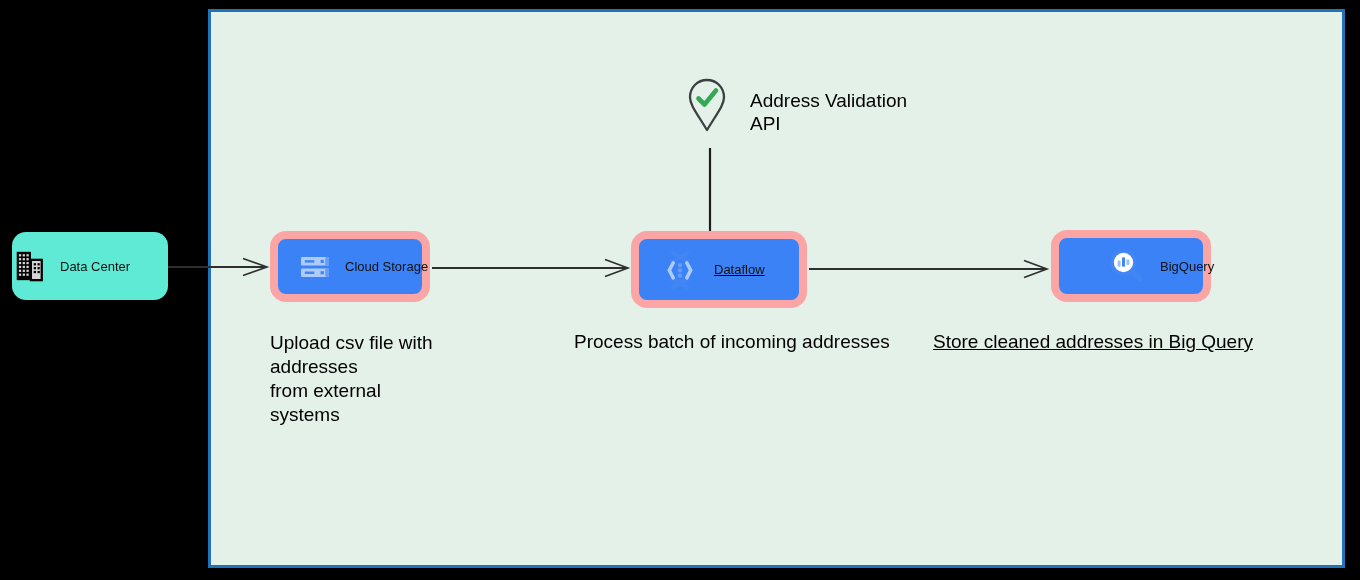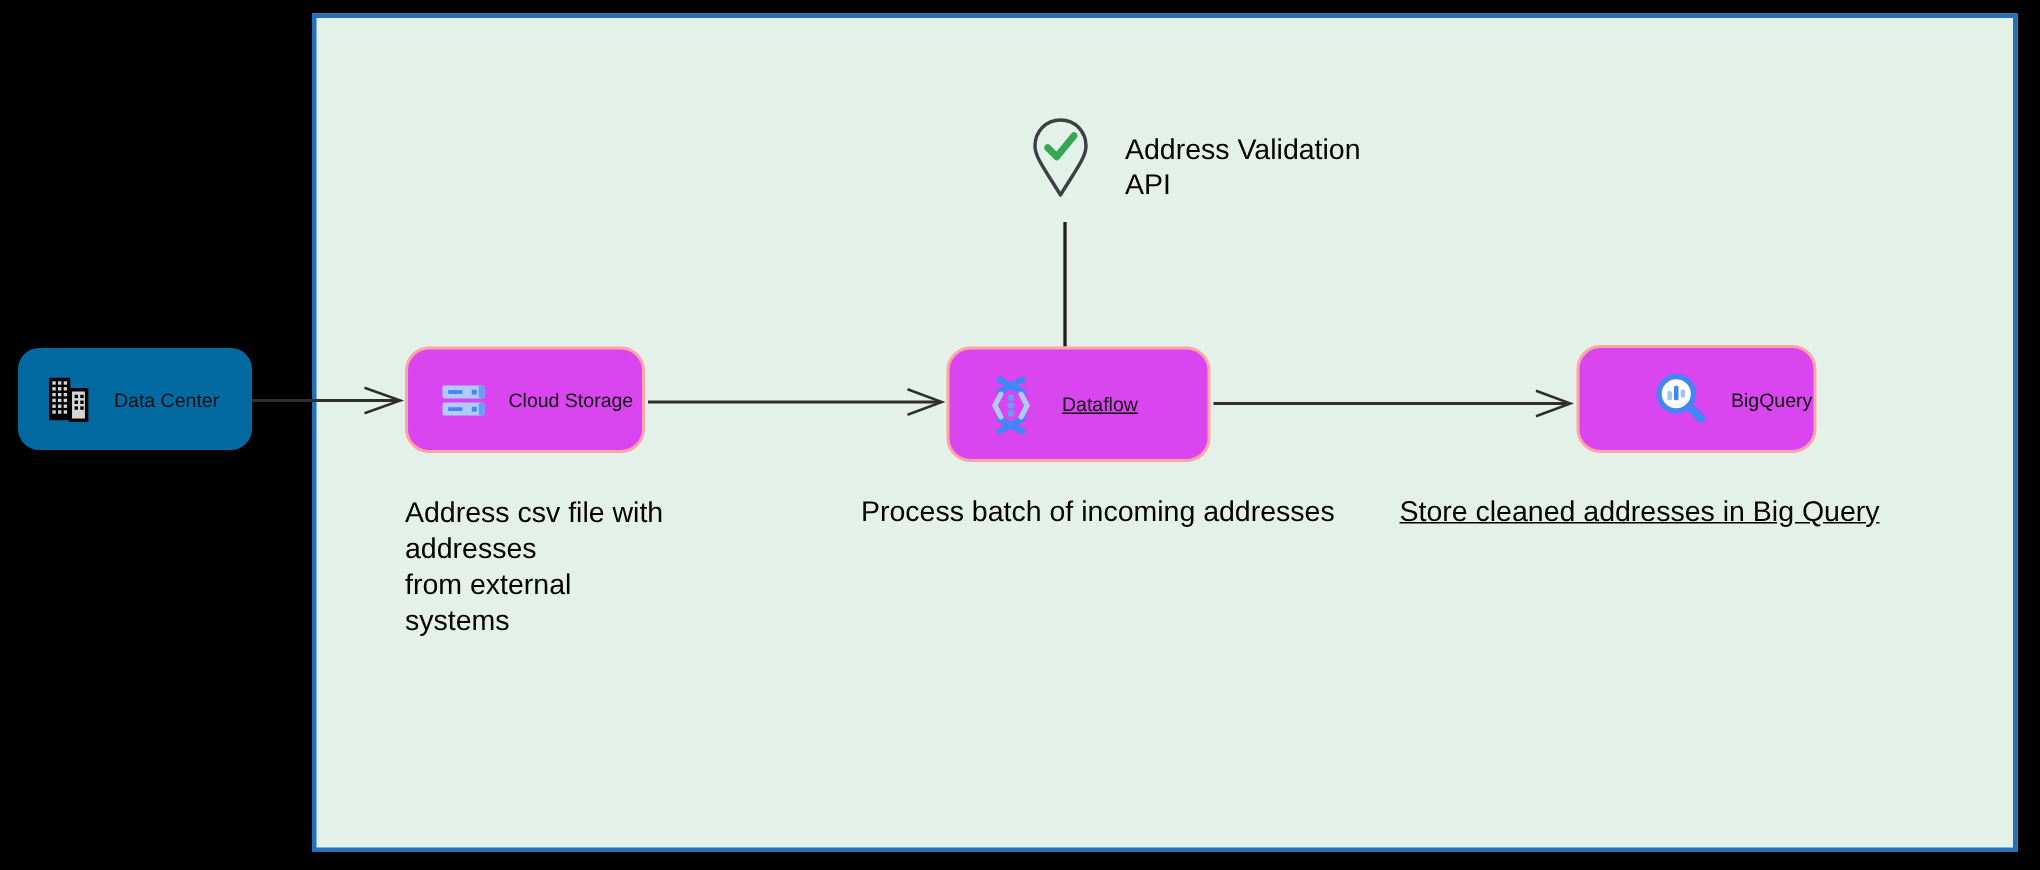--- a/index.html
+++ b/index.html
@@ -19,36 +19,35 @@
     border: 3px solid #2272b9;
   }
   .node {
     position: absolute;
     display: flex;
     align-items: center;
     box-sizing: border-box;
     z-index: 3;
   }
   .gcp-node {
-    background: #d946ef;
-    border: 2px solid #fca5a5;
+    background: #3b82f6;
+    border: 8px solid #fca5a5;
     border-radius: 16px;
     padding-left: 20px;
     gap: 13px;
   }
   .node-label {
     font-size: 13px;
     color: #111111;
     white-space: nowrap;
   }
   #node-data-center {
     left: 12px; top: 232px; width: 156px; height: 68px;
-    background: #0369a1;
+    background: #5eead4;
     border-radius: 14px;
-    padding-left: 16px;
     gap: 14px;
   }
   #node-cloud-storage { left: 270px; top: 231px; width: 160px; height: 71px; }
   #node-dataflow      { left: 631px; top: 231px; width: 176px; height: 77px; text-decoration: underline; }
   #node-bigquery      { left: 1051px; top: 230px; width: 160px; height: 72px; padding-left: 48px; }
 
   #edges {
     position: absolute; left: 0; top: 0;
     width: 1360px; height: 580px;
     z-index: 2;
@@ -190,20 +189,20 @@
 <div id="pin-icon-wrap">
   <svg width="40" height="60" viewBox="0 0 40 60">
     <path d="M20,3 C10.3,3 3,10.6 3,20.3 C3,27.8 9.5,35.8 20,53 C30.5,35.8 37,27.8 37,20.3 C37,10.6 29.7,3 20,3 Z" fill="none" stroke="#3c4043" stroke-width="2.3" stroke-linejoin="round"></path>
     <path d="M11.5,21.5 L17.5,27.5 L29,13.5" fill="none" stroke="#34a853" stroke-width="4.6" stroke-linecap="round" stroke-linejoin="round"></path>
   </svg>
 </div>
 
 <div class="caption" id="caption-address-validation">Address Validation
 API</div>
 
-<div class="caption" id="caption-cloud-storage">Address csv file with
+<div class="caption" id="caption-cloud-storage">Upload csv file with
 addresses
 from external
 systems</div>
 
 <div class="caption" id="caption-dataflow">Process batch of incoming addresses</div>
 
 <div class="caption" id="caption-bigquery">Store cleaned addresses in Big Query</div>
 
 </body></html>

